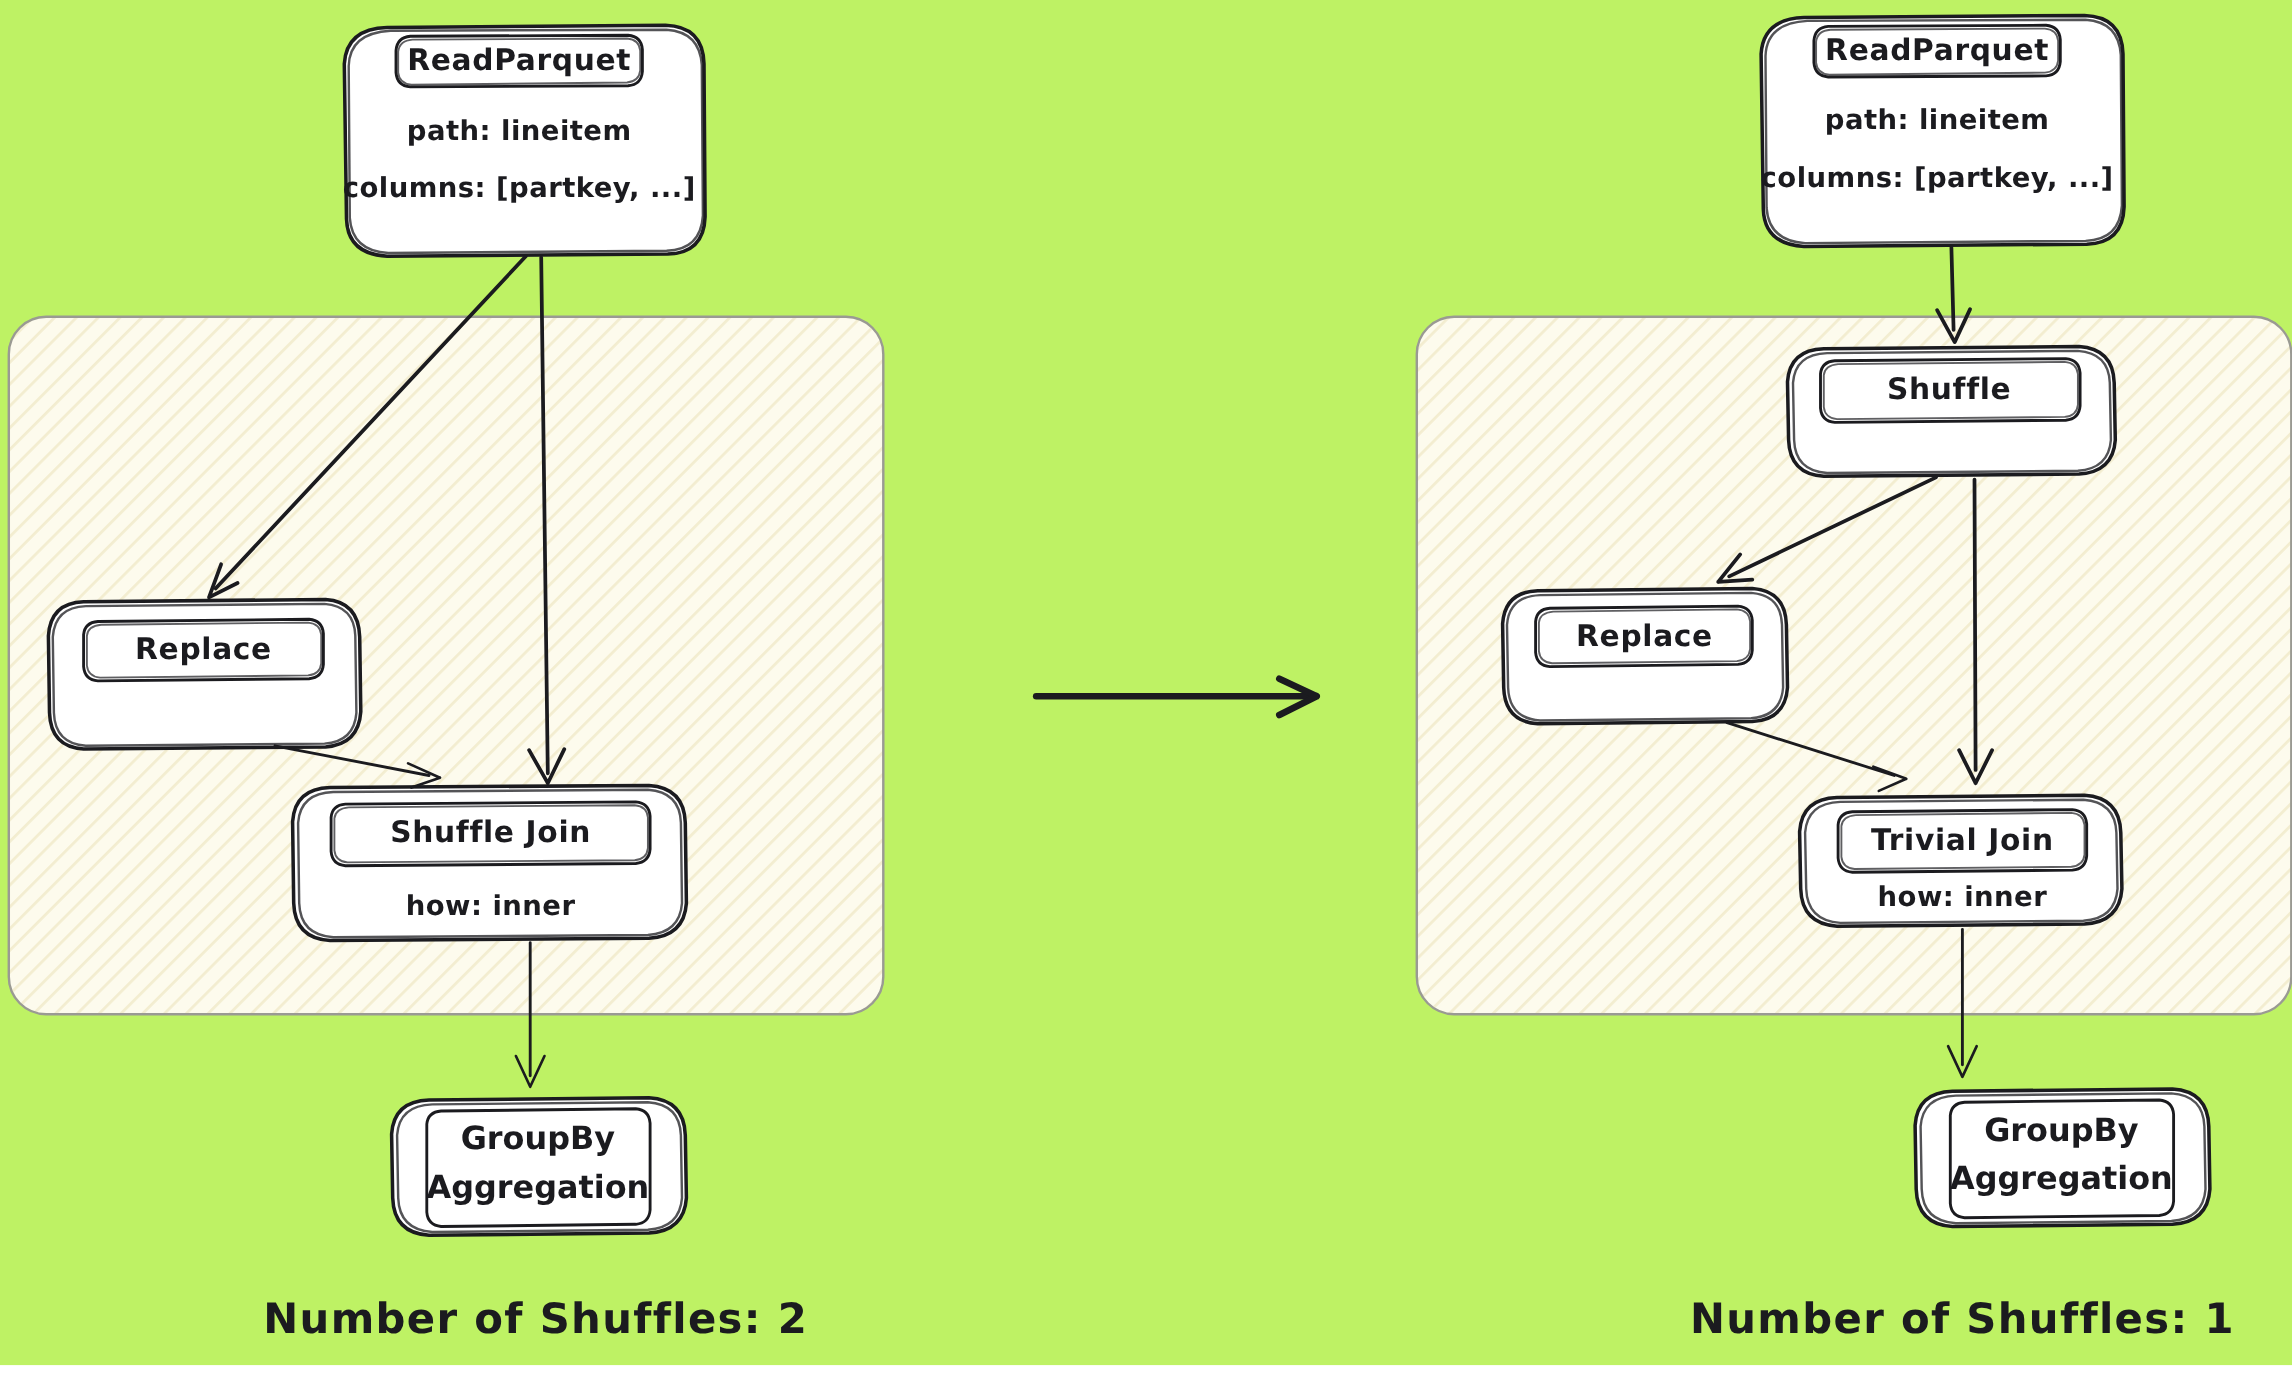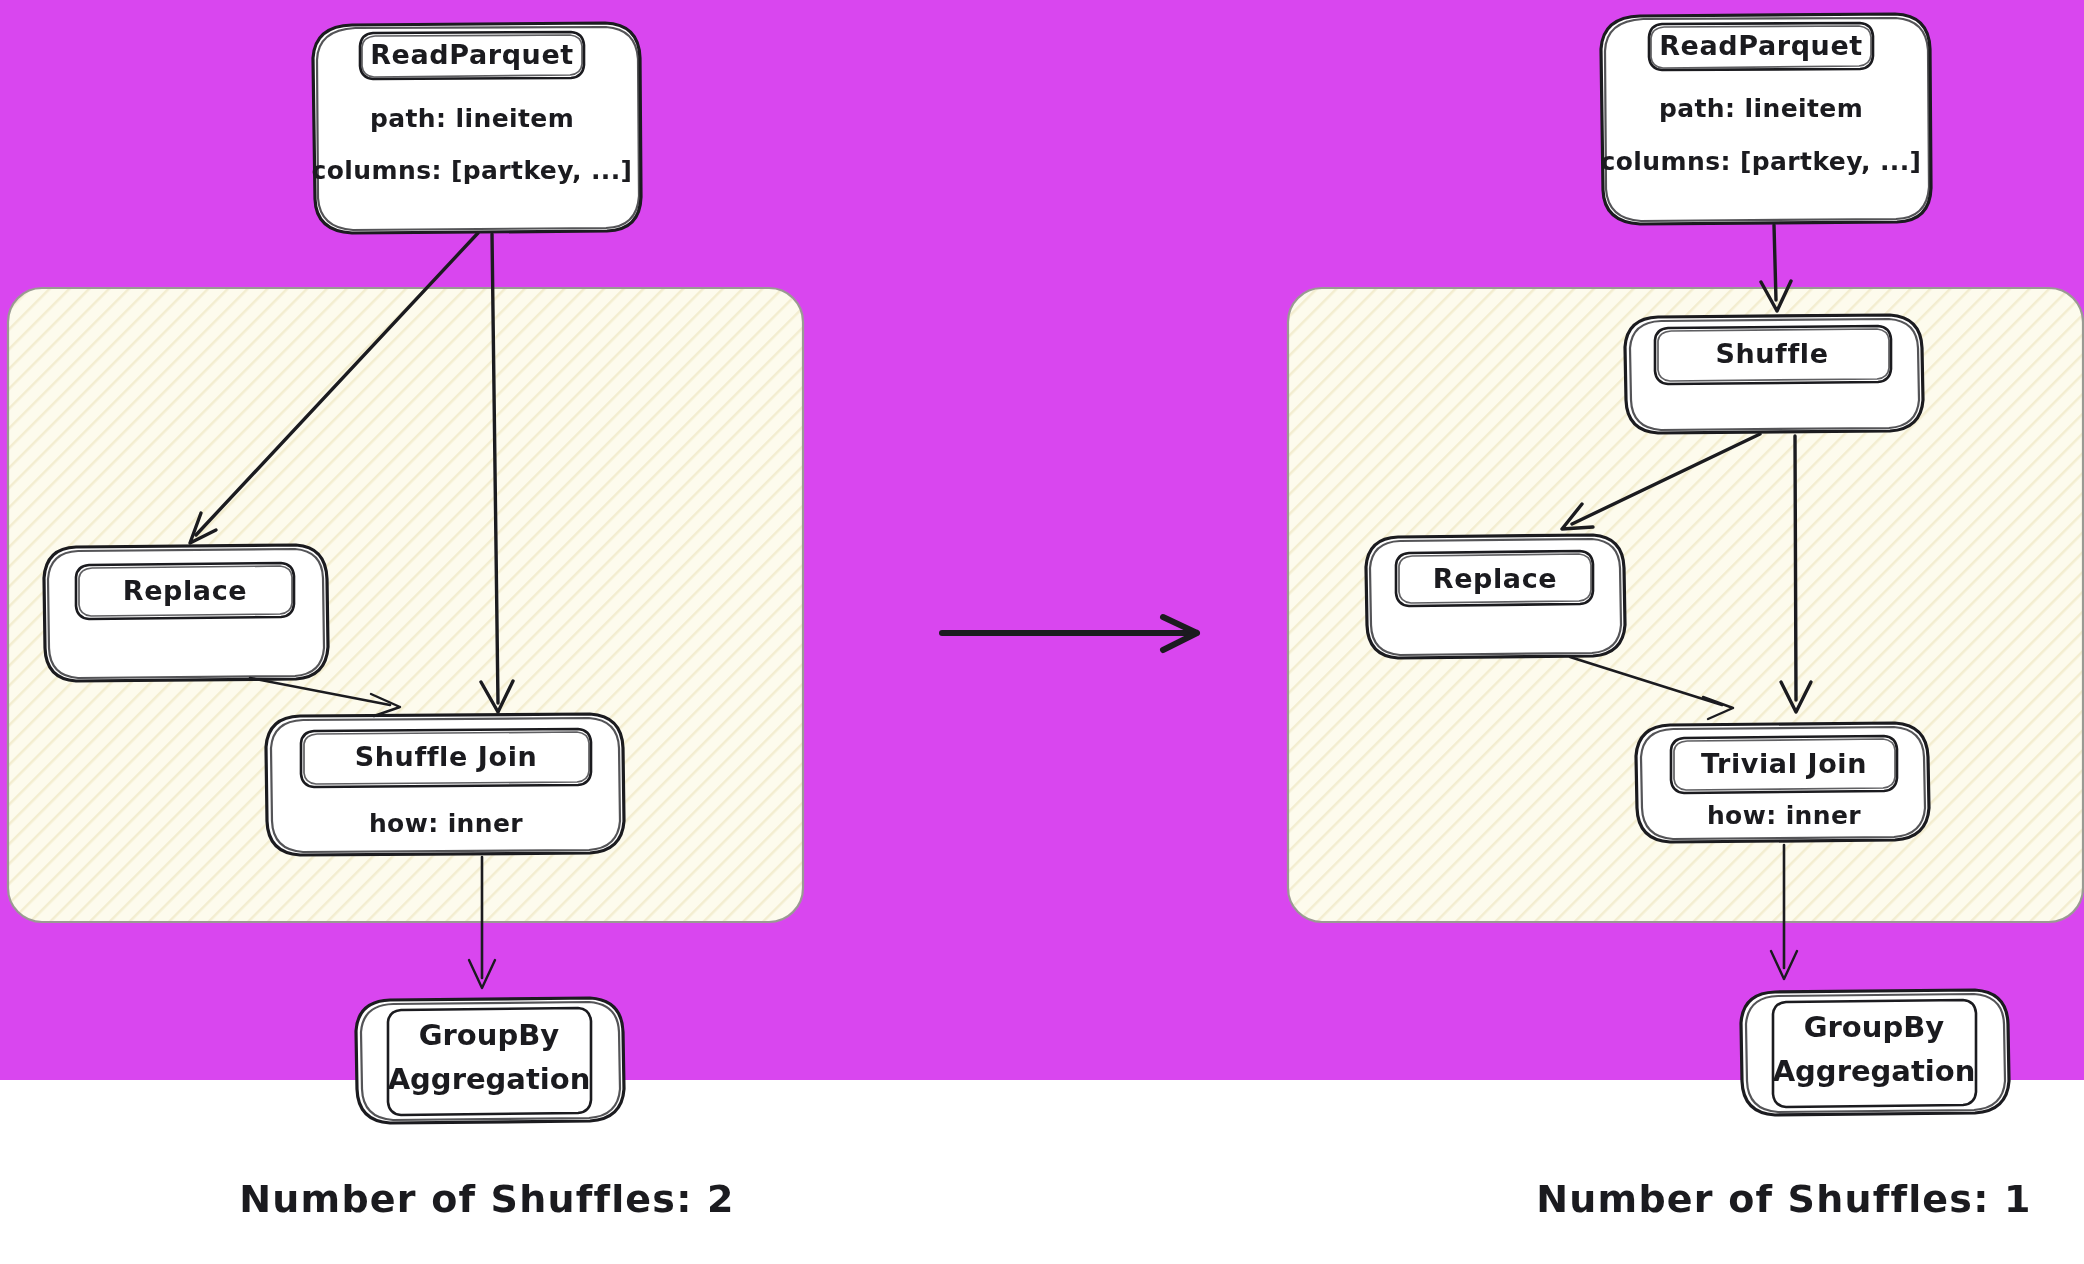--- a/index.html
+++ b/index.html
@@ -10,22 +10,22 @@
   }
   body {
     font-family: "DejaVu Sans", sans-serif;
     width: 2084px;
     height: 1264px;
     overflow: hidden;
   }
   #stage {
     position: relative;
     width: 2084px;
-    height: 1080px;
-    background: #d946ef;
+    height: 1241px;
+    background: #bef264;
   }
   svg.diagram {
     position: absolute;
     top: 0;
     left: 0;
     width: 2084px;
     height: 1264px;
   }
   .node-label {
     font-family: "DejaVu Sans", sans-serif;

